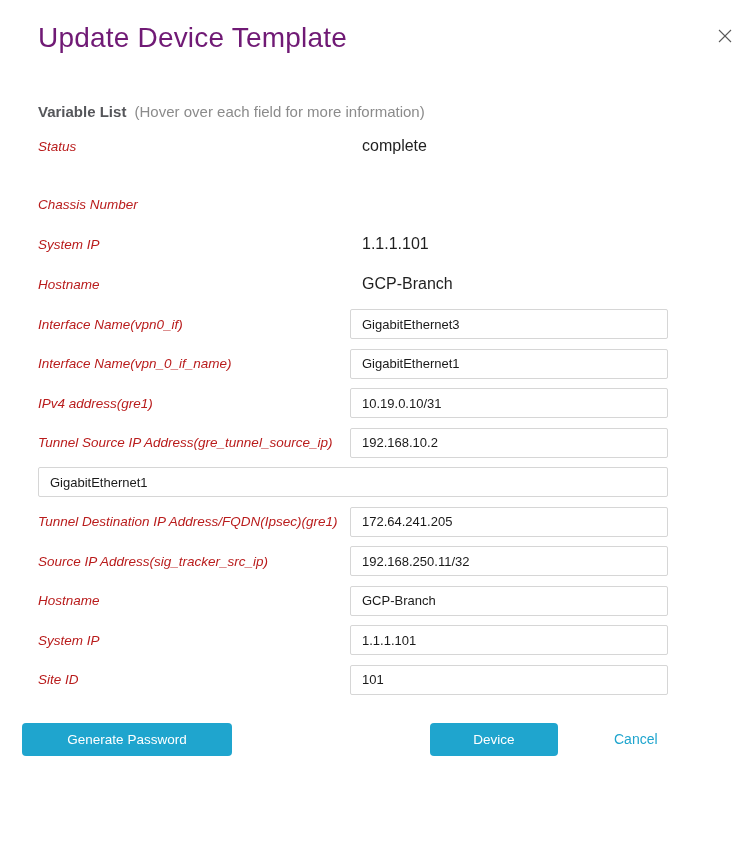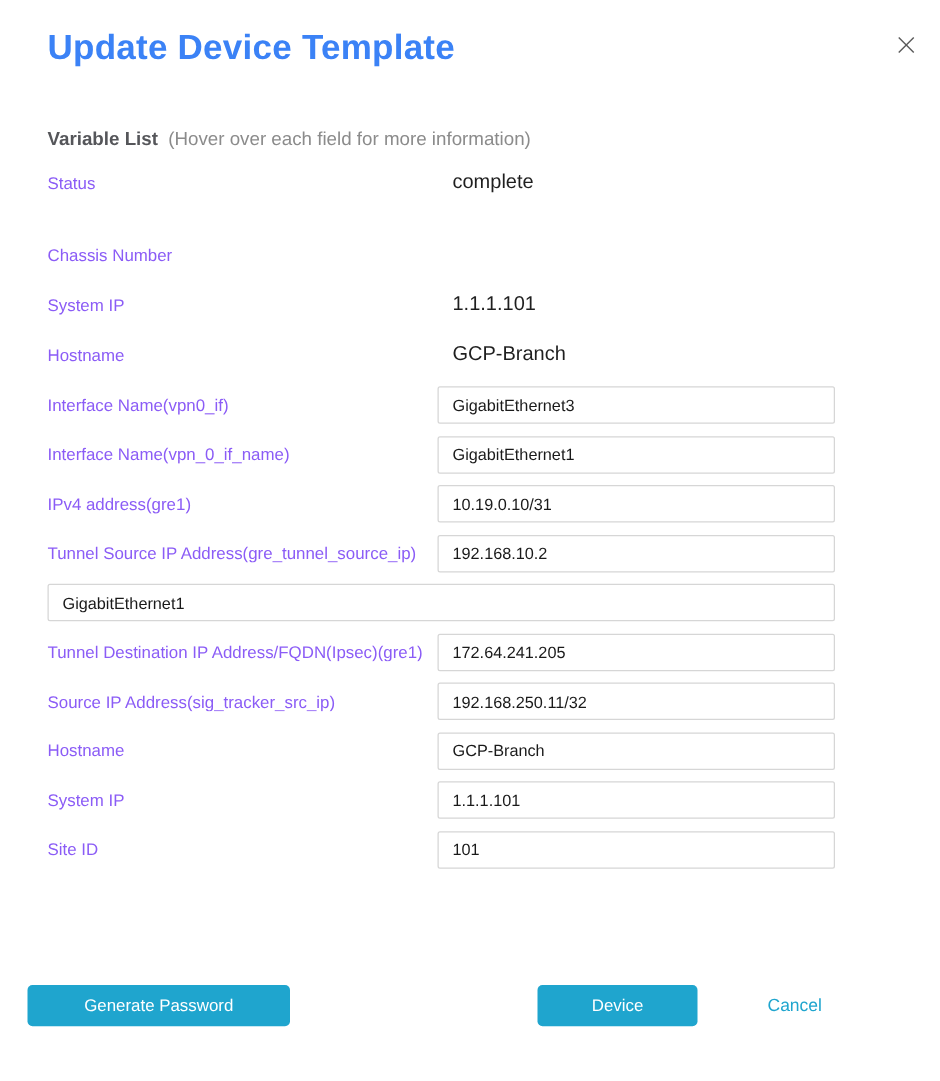--- a/index.html
+++ b/index.html
@@ -17,45 +17,46 @@
     width: 18px; height: 18px;
     cursor: pointer;
     display: flex; align-items: center; justify-content: center;
   }
 
   .content { padding: 0 84px 0 38px; }
 
   .dialog-title {
     margin-top: 22px;
     font-size: 28px;
-    font-weight: 700;
+    font-weight: 400;
     letter-spacing: 0.2px;
-    color: #3b82f6;
+    color: #701a75;
     line-height: 32px;
   }
 
   .section-header {
     margin-top: 49px;
     font-size: 15px;
     line-height: 18px;
     height: 18px;
     white-space: nowrap;
   }
   .section-header .heading { font-weight: bold; color: #55565a; }
   .section-header .hint { font-weight: 400; color: #8b8b8b; margin-left: 4px; }
 
   .static-rows { margin-top: 5px; }
   .static-row { display: flex; height: 40px; align-items: center; }
   .static-row.after-gap { margin-top: 18px; }
   .field-label {
     flex: 0 0 312px;
     font-size: 13.5px;
-    color: #8b5cf6;
+    color: #b91c1c;
     white-space: nowrap;
     overflow: hidden;
+    font-style: italic;
   }
   .static-value {
     flex: 1;
     padding-left: 12px;
     font-size: 16px;
     color: #1f1f1f;
     white-space: nowrap;
   }
 
   .input-rows { margin-top: 5px; }
@@ -67,21 +68,21 @@
     border: 1px solid #d6d6d6;
     border-radius: 2px;
     padding: 0 11px;
     font-family: "Liberation Sans", sans-serif;
     font-size: 13px;
     color: #1a1a1a;
     background: #ffffff;
     outline: none;
   }
 
-  .footer { position: relative; height: 33px; margin-top: 93px; width: 752px; }
+  .footer { position: relative; height: 33px; margin-top: 28px; width: 752px; }
   .btn {
     position: absolute; top: 0;
     height: 33px;
     border: none;
     border-radius: 4px;
     background: #1fa5ce;
     color: #ffffff;
     font-family: "Liberation Sans", sans-serif;
     font-size: 13.5px;
     cursor: pointer;

